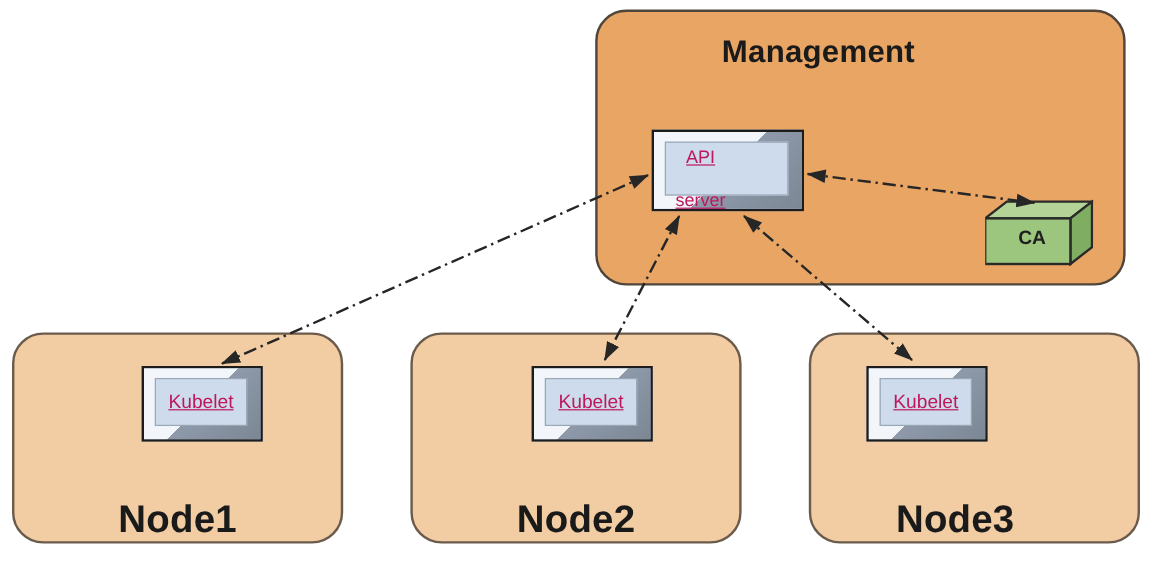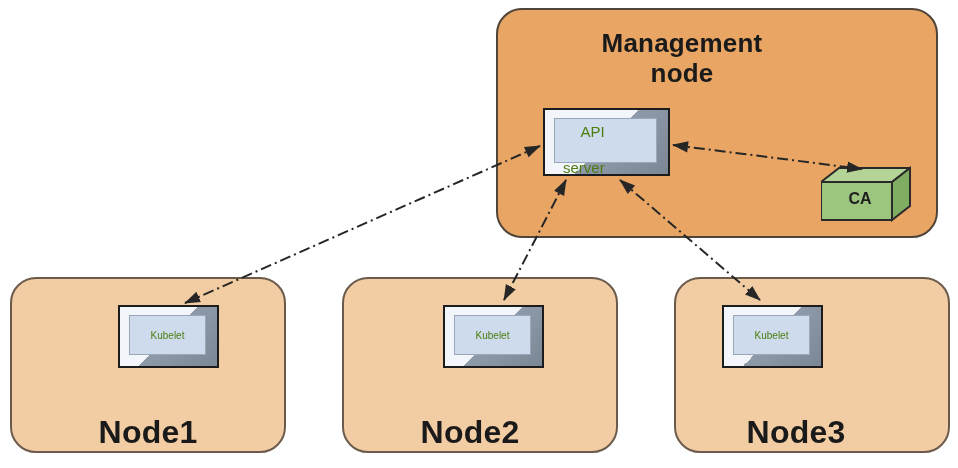--- a/index.html
+++ b/index.html
@@ -88,39 +88,40 @@
   .bevel-box .bevel-face {
     position: absolute;
     left: 9px; top: 8px; right: 11px; bottom: 11px;
     background: #cddbec;
     border: 1px solid #9aa7b6;
     display: flex;
     align-items: center;
     justify-content: flex-start;
   }
   .bevel-label {
-    color: #4d7c0f;
+    color: #be185d;
     font-size: 14px;
     line-height: 17px;
     padding-left: 7px;
     white-space: pre-line;
-    text-align: right;
+    text-align: center;
+    text-decoration: underline;
   }
   #api-server {
     left: 543px; top: 108px;
     width: 127px; height: 68px;
   }
   #api-server .bevel-label { font-size: 15px; line-height: 18px; padding-left: 8px; }
   .kubelet-box {
     top: 305px;
     width: 101px;
     height: 63px;
   }
   .kubelet-box .bevel-face { justify-content: center; }
-  .kubelet-box .bevel-label { padding-left: 0; font-size: 10px; }
+  .kubelet-box .bevel-label { padding-left: 0; font-size: 16px; }
   #kubelet-1 { left: 118px; }
   #kubelet-2 { left: 443px; }
   #kubelet-3 { left: 722px; }
 
   
   #ca-box {
     position: absolute;
     left: 821px; top: 166px;
     width: 90px; height: 56px;
     z-index: 3;
@@ -138,21 +139,20 @@
   }
 </style>
 </head>
 <body>
 
 <div id="canvas">
 
   <div class="panel" id="mgmt-node"></div>
   <div class="panel-title" id="mgmt-title" style="left:496px; width:372px;">
     <div>Management</div>
-    <div>node</div>
   </div>
 
   <div class="bevel-box" id="api-server">
     <div class="bevel-inner"></div>
     <div class="bevel-face">
       <div class="bevel-label">
         <span>API</span><br>
         <span>server</span>
       </div>
     </div>
@@ -170,21 +170,21 @@
   <div class="panel worker-node" id="node-1"></div>
   <div class="panel-title worker-title" style="left:10px; width:276px;">Node1</div>
   <div class="bevel-box kubelet-box" id="kubelet-1">
     <div class="bevel-inner"></div>
     <div class="bevel-face">
       <div class="bevel-label">Kubelet</div>
     </div>
   </div>
 
   <div class="panel worker-node" id="node-2"></div>
-  <div class="panel-title worker-title" style="left:332px; width:276px;">Node2</div>
+  <div class="panel-title worker-title" style="left:342px; width:276px;">Node2</div>
   <div class="bevel-box kubelet-box" id="kubelet-2">
     <div class="bevel-inner"></div>
     <div class="bevel-face">
       <div class="bevel-label">Kubelet</div>
     </div>
   </div>
 
   <div class="panel worker-node" id="node-3"></div>
   <div class="panel-title worker-title" style="left:658px; width:276px;">Node3</div>
   <div class="bevel-box kubelet-box" id="kubelet-3">

